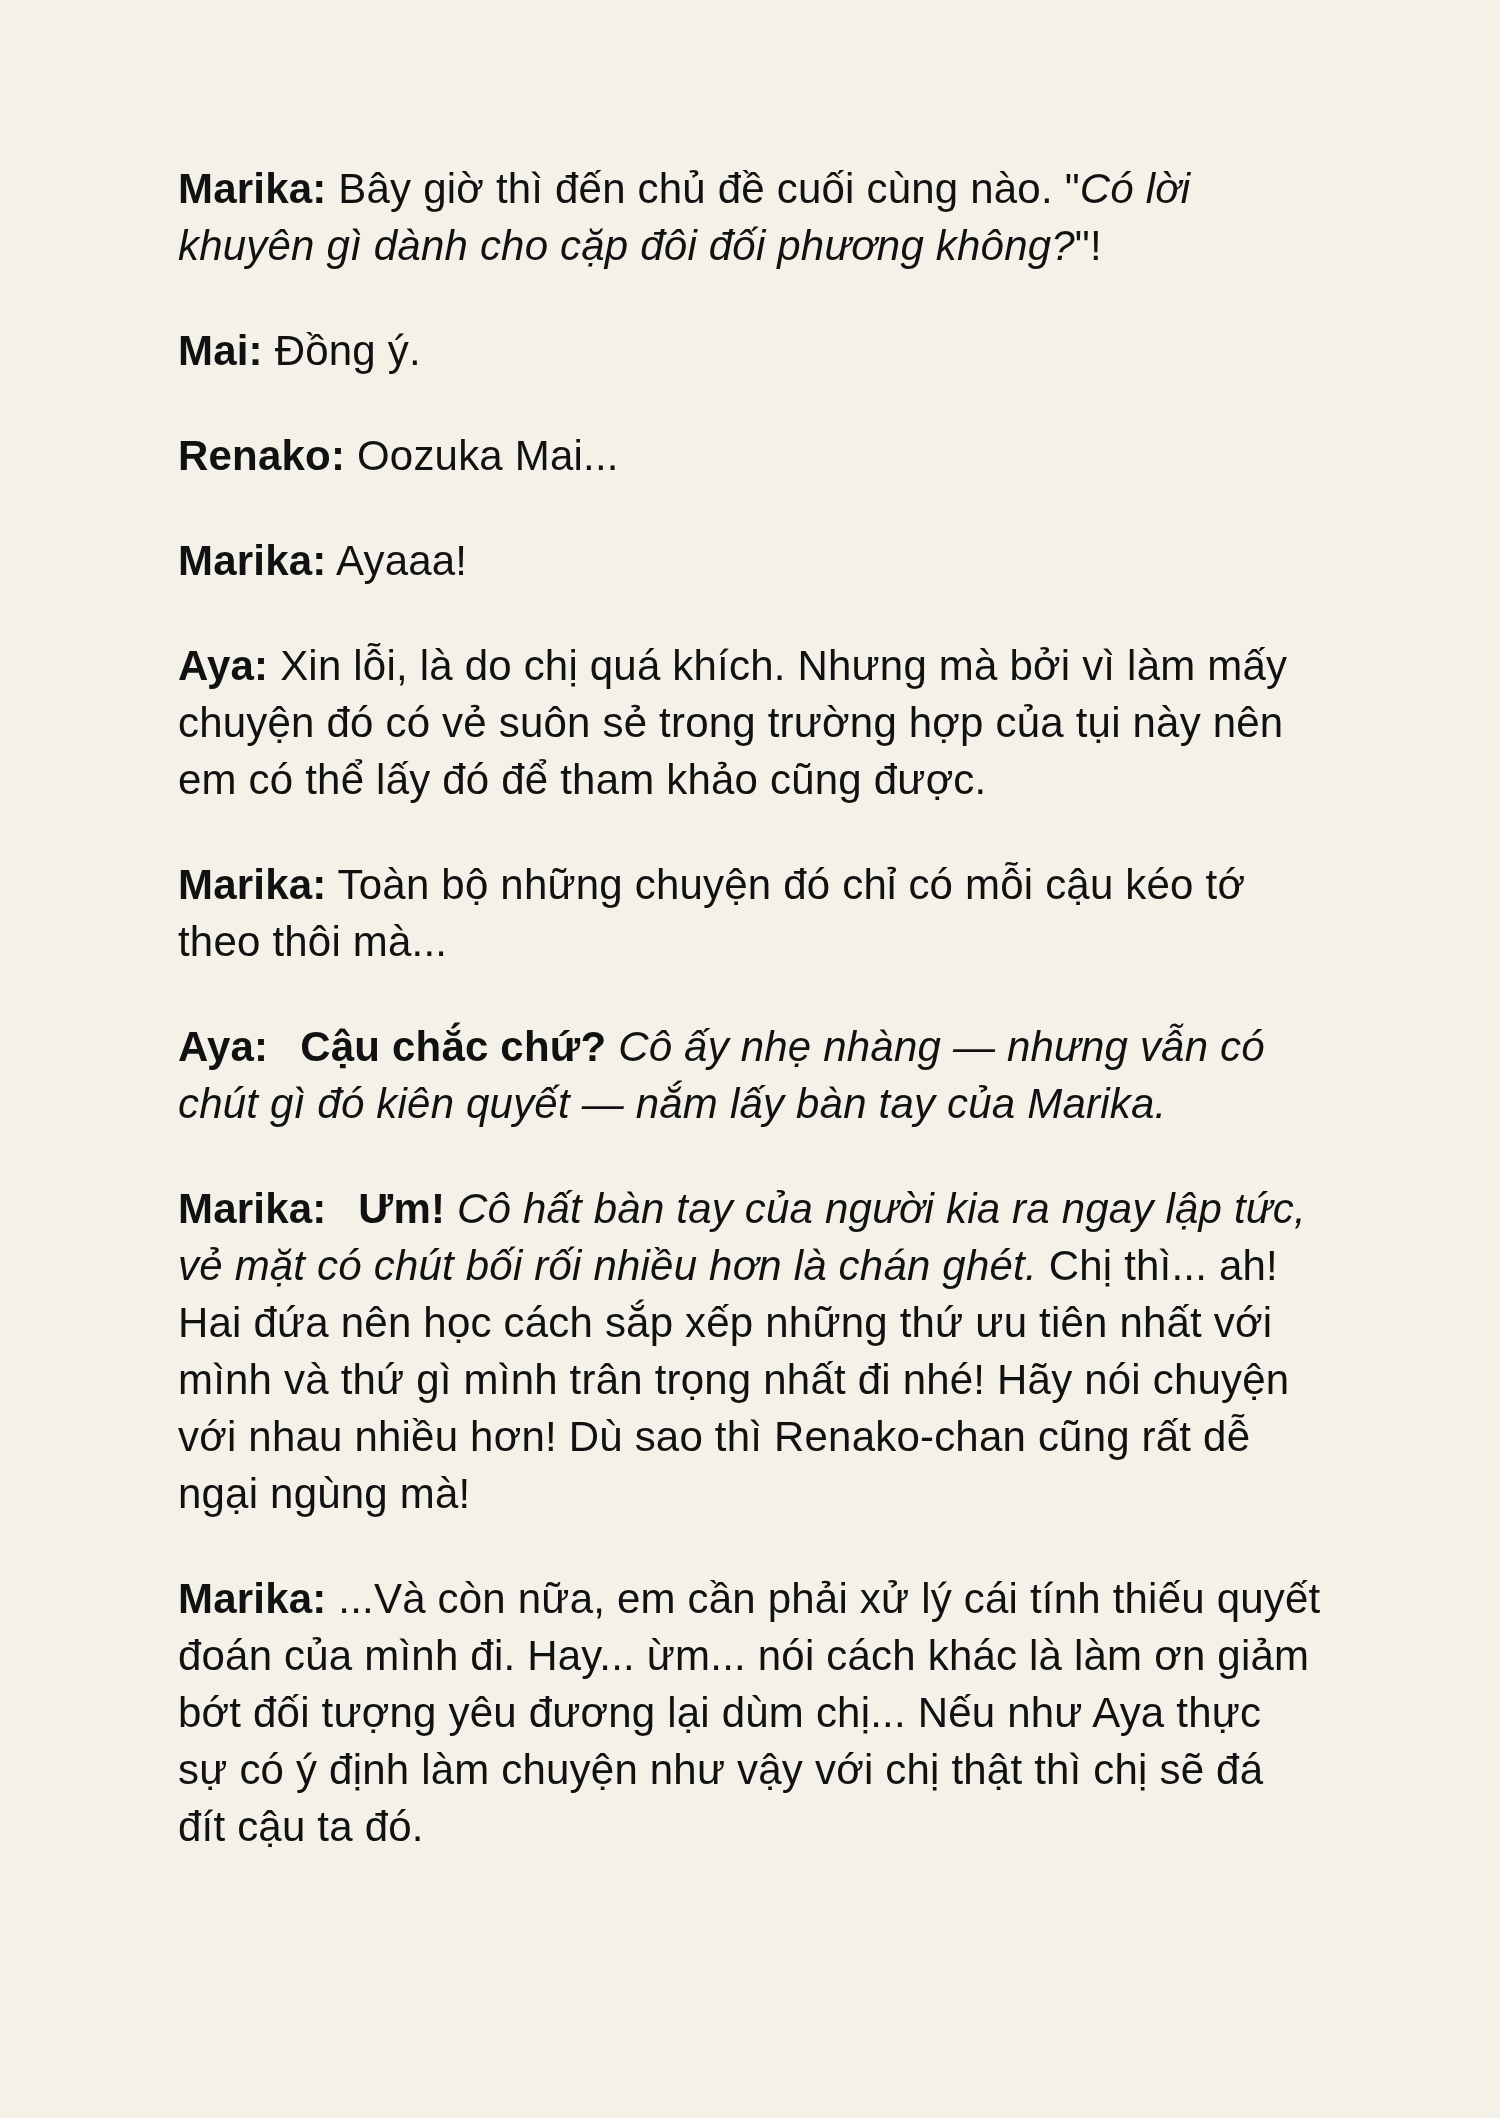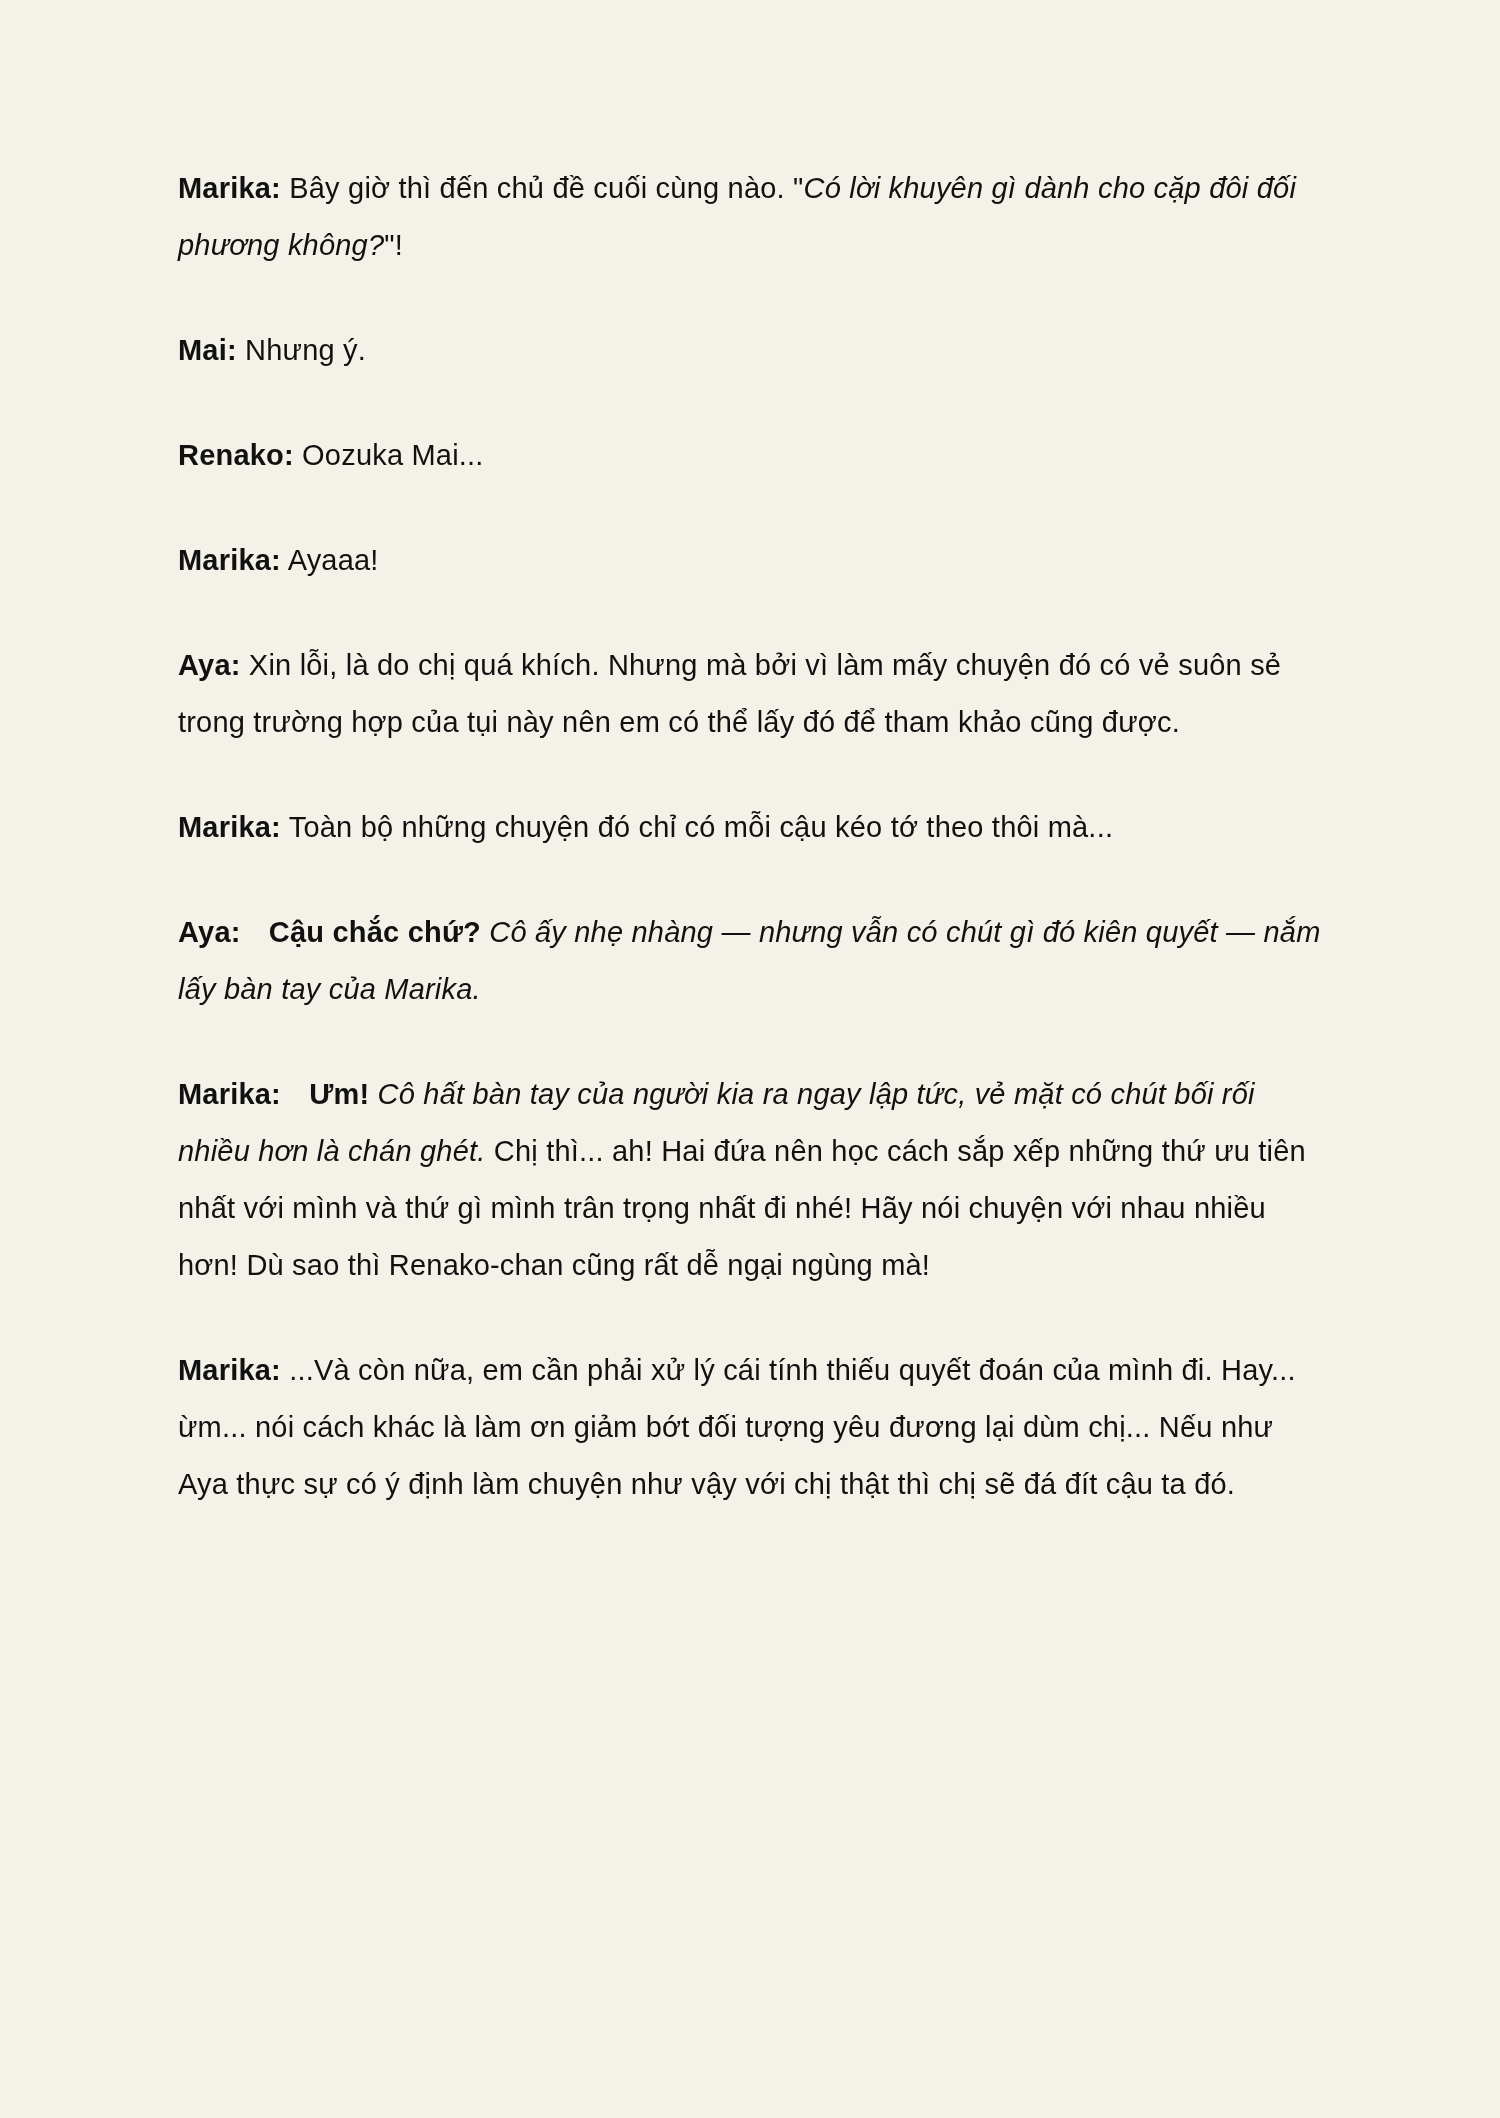--- a/index.html
+++ b/index.html
@@ -17,21 +17,21 @@
     padding: 160px 178px 120px 178px;
     background: #f4f2e8;
     color: #111111;
     overflow: hidden;
   }
   .transcript {
     width: 100%;
   }
   p.line {
     margin: 0 0 48px 0;
-    font-size: 29px;
+    font-size: 42px;
     line-height: 57px;
     font-weight: 400;
     letter-spacing: 0.2px;
   }
   p.line:last-child {
     margin-bottom: 0;
   }
   .speaker {
     font-weight: 700;
   }
@@ -48,21 +48,21 @@
     font-style: italic;
     font-weight: 400;
   }
 </style>
 </head>
 <body style="background: rgb(244, 242, 232);">
 
 <main class="page" style="background: rgb(244, 242, 232); color: rgb(17, 17, 17);">
   <section class="transcript">
       <p class="line"><strong class="speaker">Marika:</strong> <span class="seg seg-normal">Bây giờ thì đến chủ đề cuối cùng nào. "</span><span class="seg seg-italic">Có lời khuyên gì dành cho cặp đôi đối phương không?</span><span class="seg seg-normal">"!</span></p>
-      <p class="line"><strong class="speaker">Mai:</strong> <span class="seg seg-normal">Nhưng ý.</span></p>
+      <p class="line"><strong class="speaker">Mai:</strong> <span class="seg seg-normal">Đồng ý.</span></p>
       <p class="line"><strong class="speaker">Renako:</strong> <span class="seg seg-normal">Oozuka Mai...</span></p>
       <p class="line"><strong class="speaker">Marika:</strong> <span class="seg seg-normal">Ayaaa!</span></p>
       <p class="line"><strong class="speaker">Aya:</strong> <span class="seg seg-normal">Xin lỗi, là do chị quá khích. Nhưng mà bởi vì làm mấy chuyện đó có vẻ suôn sẻ trong trường hợp của tụi này nên em có thể lấy đó để tham khảo cũng được.</span></p>
       <p class="line"><strong class="speaker">Marika:</strong> <span class="seg seg-normal">Toàn bộ những chuyện đó chỉ có mỗi cậu kéo tớ theo thôi mà...</span></p>
       <p class="line"><strong class="speaker">Aya:</strong> <span class="seg seg-bold">Cậu chắc chứ? </span><span class="seg seg-italic">Cô ấy nhẹ nhàng — nhưng vẫn có chút gì đó kiên quyết — nắm lấy bàn tay của Marika.</span></p>
       <p class="line"><strong class="speaker">Marika:</strong> <span class="seg seg-bold">Ưm! </span><span class="seg seg-italic">Cô hất bàn tay của người kia ra ngay lập tức, vẻ mặt có chút bối rối nhiều hơn là chán ghét. </span><span class="seg seg-normal">Chị thì... ah! Hai đứa nên học cách sắp xếp những thứ ưu tiên nhất với mình và thứ gì mình trân trọng nhất đi nhé! Hãy nói chuyện với nhau nhiều hơn! Dù sao thì Renako-chan cũng rất dễ ngại ngùng mà!</span></p>
       <p class="line"><strong class="speaker">Marika:</strong> <span class="seg seg-normal">...Và còn nữa, em cần phải xử lý cái tính thiếu quyết đoán của mình đi. Hay... ừm... nói cách khác là làm ơn giảm bớt đối tượng yêu đương lại dùm chị... Nếu như Aya thực sự có ý định làm chuyện như vậy với chị thật thì chị sẽ đá đít cậu ta đó.</span></p>
     </section>
 </main>
 

